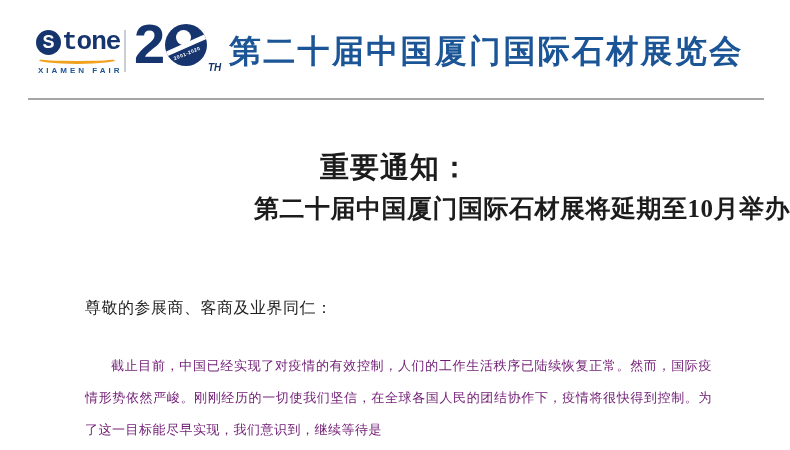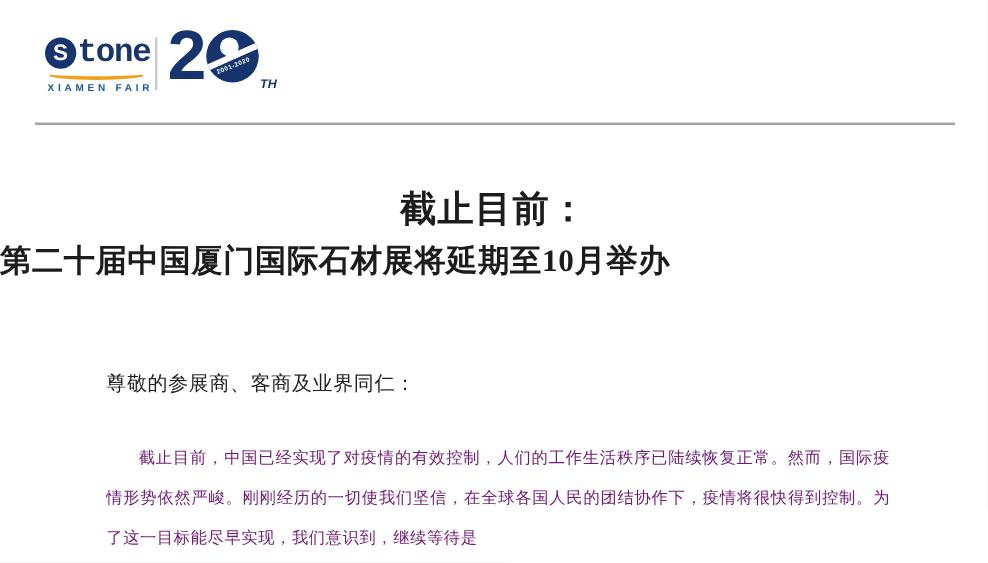--- a/index.html
+++ b/index.html
@@ -74,21 +74,21 @@
   .rule { position:absolute; left:28px; top:98px; width:736px; height:2px; background:#a6a6a6; }
 
   
   .notice-title {
     position:absolute; left:0; top:148px; width:790px;
     text-align:center; font-weight:bold; font-size:29px;
     color:#1c1c1c; letter-spacing:1px;
   }
   .notice-subtitle {
     position:absolute; left:0; top:192px; width:790px;
-    text-align:left; font-weight:bold; font-size:25px;
+    text-align:right; font-weight:bold; font-size:25px;
     color:#1c1c1c; letter-spacing:.5px; white-space:nowrap;
   }
   .salutation {
     position:absolute; left:85px; top:296px;
     font-size:16px; color:#1f1f1f; letter-spacing:.5px; line-height:24px;
   }
   .body-paragraph {
     position:absolute; left:85px; top:350px; width:627px;
     font-size:13px; color:#701a75; letter-spacing:.5px;
     line-height:32px; text-indent:2em; text-align:justify;
@@ -115,25 +115,26 @@
     <div class="logo20">
       <span class="digit2">2</span>
       <span class="zero">
         <span class="zero-hole"></span>
         <span class="zero-swoosh"></span>
         <span class="years">2001-2020</span>
       </span>
       <span class="th">TH</span>
     </div>
 
+    <h1 class="fair-title">第二十届中国厦门国际石材展览会</h1>
   </div>
 
   <div class="rule"></div>
 
-  <h2 class="notice-title">截止目前：</h2>
+  <h2 class="notice-title">重要通知：</h2>
 
   <h3 class="notice-subtitle">第二十届中国厦门国际石材展将延期至10月举办</h3>
 
   <p class="salutation">尊敬的参展商、客商及业界同仁：</p>
 
   <p class="body-paragraph">截止目前，中国已经实现了对疫情的有效控制，人们的工作生活秩序已陆续恢复正常。然而，国际疫情形势依然严峻。刚刚经历的一切使我们坚信，在全球各国人民的团结协作下，疫情将很快得到控制。为了这一目标能尽早实现，我们意识到，继续等待是</p>
 
 </div>
 
 </body></html>

